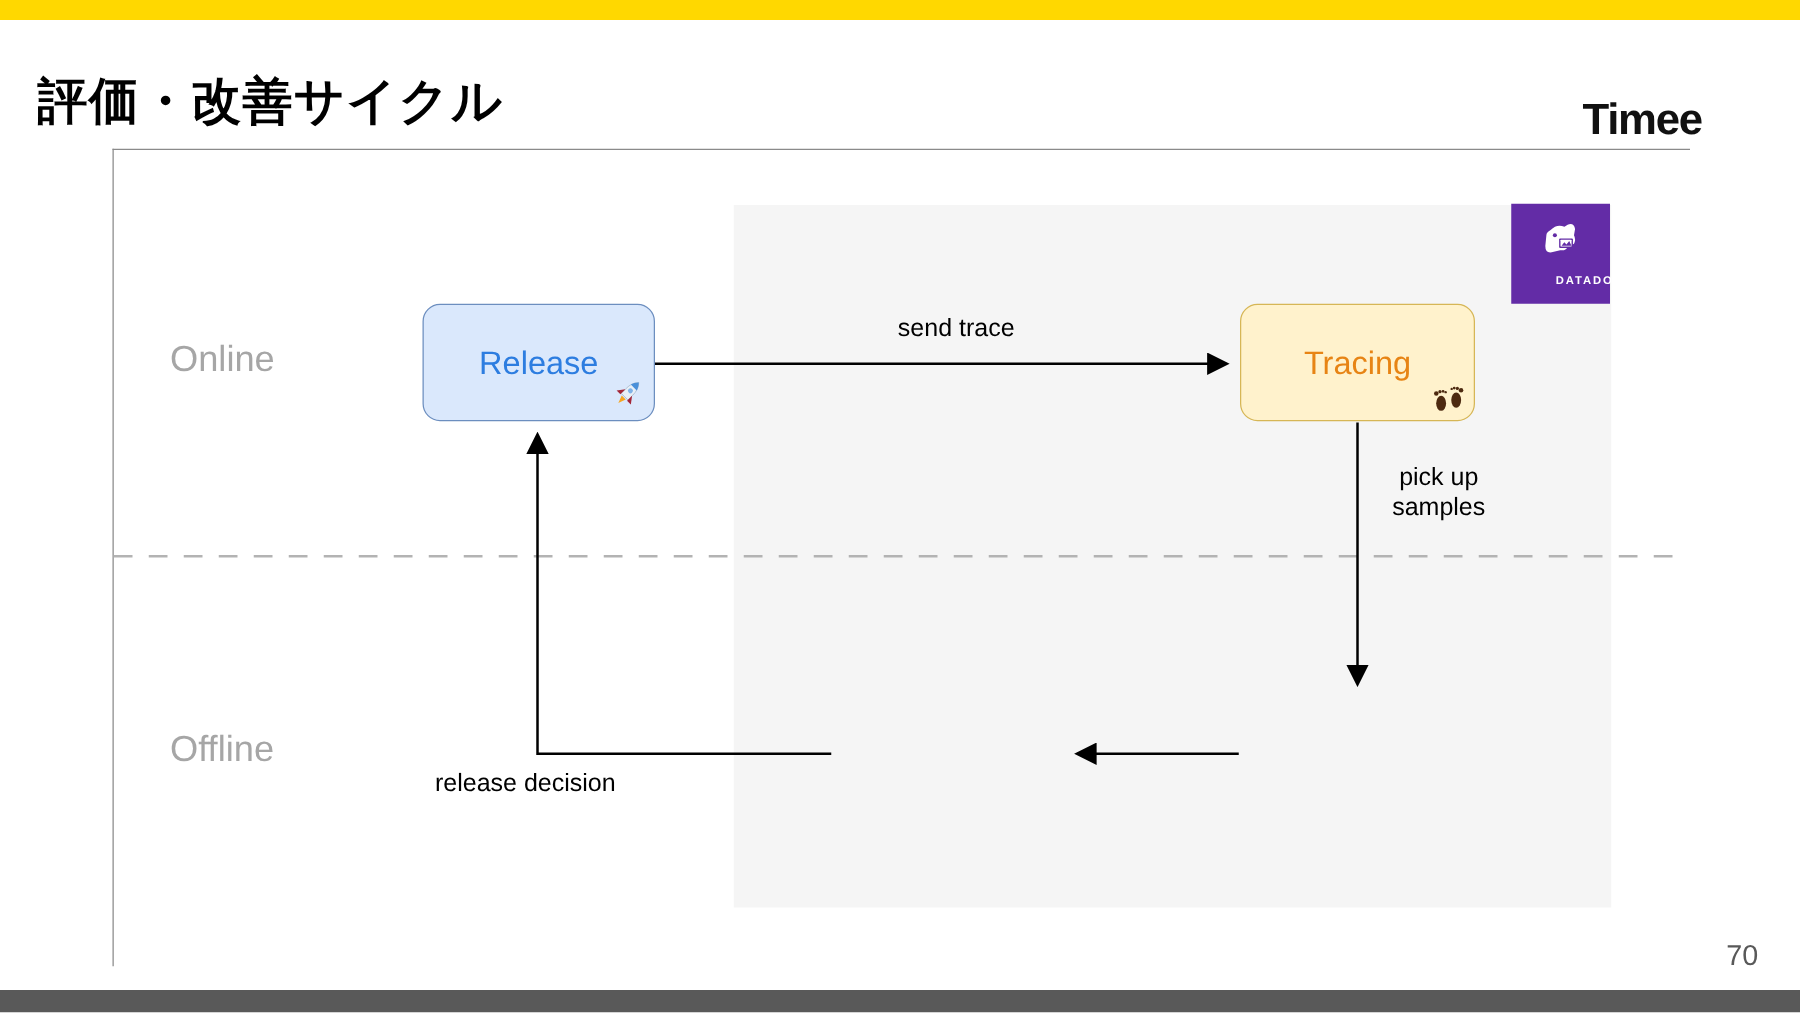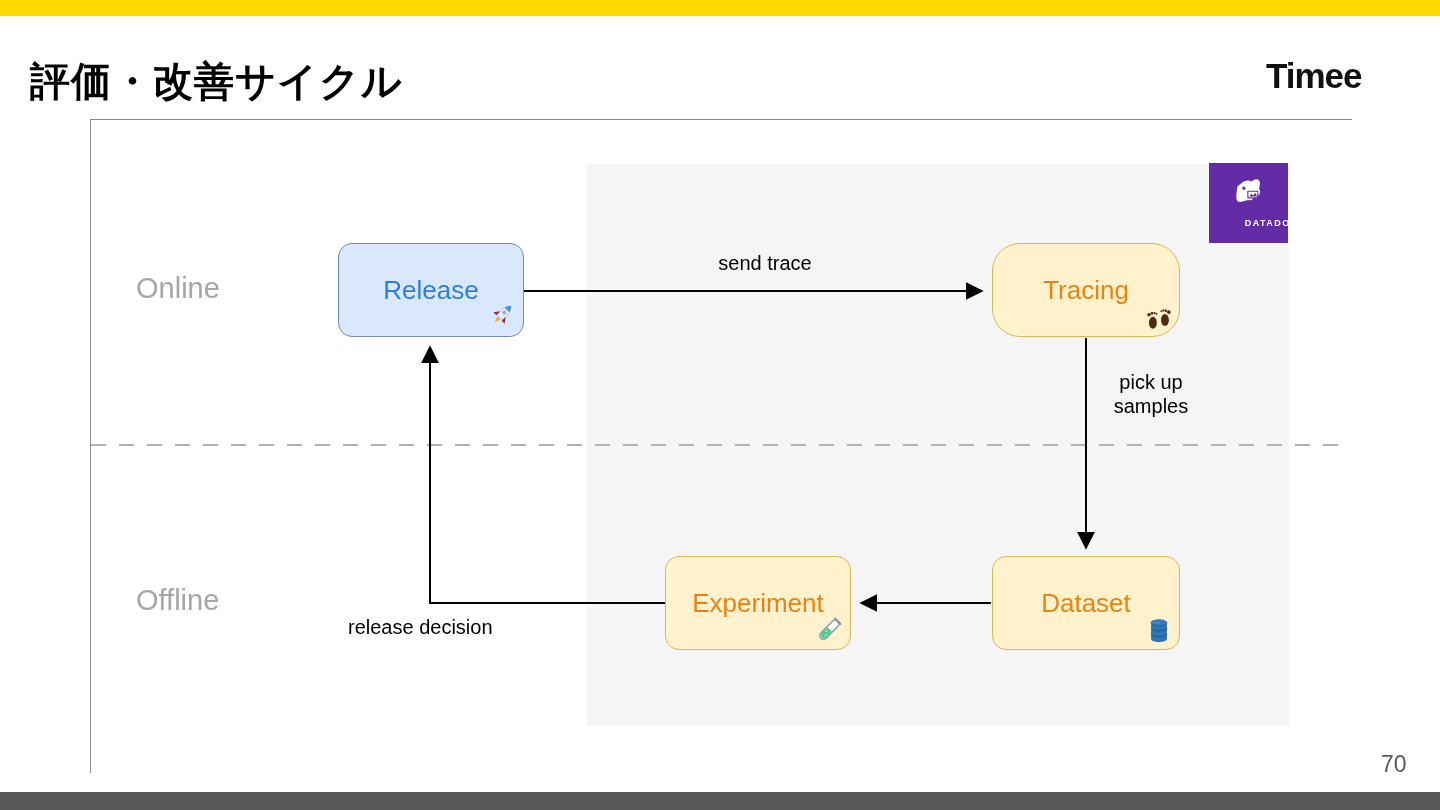--- a/index.html
+++ b/index.html
@@ -10,38 +10,38 @@
     --divider:#B3B3B3; --arrow:#000000; --page-number:#595959; --title-text:#000000;
   }
   *{margin:0;padding:0;box-sizing:border-box;}
   html,body{width:1440px;height:810px;overflow:hidden;background:#fff;
     font-family:"Liberation Sans","DejaVu Sans",sans-serif;}
   .slide{position:relative;width:1440px;height:810px;background:#fff;}
   .top-bar{position:absolute;left:0;top:0;width:1440px;height:16px;background:var(--top-bar);}
   .bottom-bar{position:absolute;left:0;top:792px;width:1440px;height:18px;background:var(--bottom-bar);}
   .title{position:absolute;left:30px;top:58px;font-size:40px;font-weight:700;
     color:var(--title-text);letter-spacing:1px;line-height:1.15;}
-  .brand{position:absolute;left:1266px;top:56px;font-size:35px;font-weight:800;
+  .brand{position:absolute;left:1266px;top:76px;font-size:35px;font-weight:800;
     color:#111;letter-spacing:-1px;}
   .frame{position:absolute;left:90px;top:119px;width:1262px;height:654px;
     border-top:1px solid var(--frame-line);border-left:1px solid var(--frame-line);}
   .panel{position:absolute;left:587px;top:164px;width:702px;height:562px;background:var(--panel-bg);}
   .region-label{position:absolute;font-size:29px;font-weight:400;color:var(--region-label);}
   .online{left:136px;top:272px;}
   .offline{left:136px;top:584px;text-align:right;}
   svg.wires{position:absolute;left:0;top:0;width:1440px;height:810px;pointer-events:none;}
   .divider-line{stroke:var(--divider);stroke-width:2;stroke-dasharray:15 13;}
   .edge{stroke:var(--arrow);stroke-width:2;fill:none;}
   .node{position:absolute;width:186px;height:94px;border-radius:14px;
     display:flex;align-items:center;justify-content:center;font-size:26px;}
   .node .icon{position:absolute;right:5px;bottom:3px;line-height:0;}
   .node-release{left:338px;top:243px;background:var(--release-fill);
     border:1.5px solid var(--release-border);color:var(--release-text);}
   .node-yellow{background:var(--node-fill);border:1.5px solid var(--node-border);color:var(--node-text);}
-  .node-tracing{left:992px;top:243px;width:188px;border-radius:28px;}
+  .node-tracing{left:992px;top:243px;width:188px;}
   .node-experiment{left:665px;top:556px;}
   .node-dataset{left:992px;top:556px;width:188px;}
   .edge-label{position:absolute;font-size:20px;color:#000;}
   .lbl-send-trace{left:695px;top:252px;width:140px;text-align:center;}
   .lbl-pick-up{left:1095px;top:370px;width:112px;text-align:center;line-height:1.22;}
   .lbl-release-decision{left:348px;top:616px;width:200px;}
   .datadog{position:absolute;left:1209px;top:163px;width:79px;height:80px;
     background:var(--datadog-purple);display:flex;flex-direction:column;
     align-items:center;justify-content:center;gap:2px;}
   .datadog-name{color:#fff;font-size:9px;font-weight:700;letter-spacing:1.5px;margin-left:47px;}
@@ -116,47 +116,21 @@
           <circle cx="15.7" cy="13.6" r="1.1"></circle>
         <ellipse cx="25.5" cy="21" rx="4.6" ry="7"></ellipse>
         <circle cx="30" cy="11.8" r="2.1"></circle>
           <circle cx="26.6" cy="10.2" r="1.5"></circle>
         <circle cx="23.7" cy="9.8" r="1.3"></circle>
           <circle cx="21.3" cy="10.6" r="1.1"></circle>
       </svg>
     </span>
   </div>
 
-  <div class="node node-yellow node-experiment">
-    <span>Experiment</span>
-    <span class="icon">
-      <svg viewBox="0 0 36 36" width="32" height="32">
-        <g transform="rotate(45 18 18)">
-          <rect x="13.8" y="4" width="8.4" height="27" rx="4.2" fill="#FFFFFF" stroke="#8A9AA5" stroke-width="1.6"></rect>
-          <path d="M14.6 17 L21.4 17 L21.4 26.5 A3.4 3.4 0 0 1 14.6 26.5 Z" fill="#4CD08A"></path>
-          <circle cx="17" cy="21" r="0.9" fill="#FFFFFF"></circle>
-          <circle cx="19.5" cy="24.5" r="0.8" fill="#FFFFFF"></circle>
-          <rect x="12.6" y="2.8" width="10.8" height="2.8" rx="1.4" fill="#8A9AA5"></rect>
-        </g>
-      </svg>
-    </span>
-  </div>
 
-  <div class="node node-yellow node-dataset">
-    <span>Dataset</span>
-    <span class="icon">
-      <svg viewBox="0 0 36 36" width="30" height="30">
-        <path d="M8.5 8 V28 a9.5 3.4 0 0 0 19 0 V8 Z" fill="#2E75B6"></path>
-        <ellipse cx="18" cy="8" rx="9.5" ry="3.4" fill="#3B84C6" stroke="#1F5A94" stroke-width="1"></ellipse>
-        <path d="M8.5 14.5 a9.5 3.4 0 0 0 19 0" fill="none" stroke="#1F5A94" stroke-width="1.2"></path>
-        <path d="M8.5 21.5 a9.5 3.4 0 0 0 19 0" fill="none" stroke="#1F5A94" stroke-width="1.2"></path>
-        <ellipse cx="22.5" cy="7.6" rx="1.6" ry="0.8" fill="#1F5A94"></ellipse>
-      </svg>
-    </span>
-  </div>
 
   <div class="edge-label lbl-send-trace">send trace</div>
   <div class="edge-label lbl-release-decision">release decision</div>
   <div class="edge-label lbl-pick-up">pick up samples</div>
 
   <div class="page-number">70</div>
 
   <div class="bottom-bar"></div>
 </div>
 

